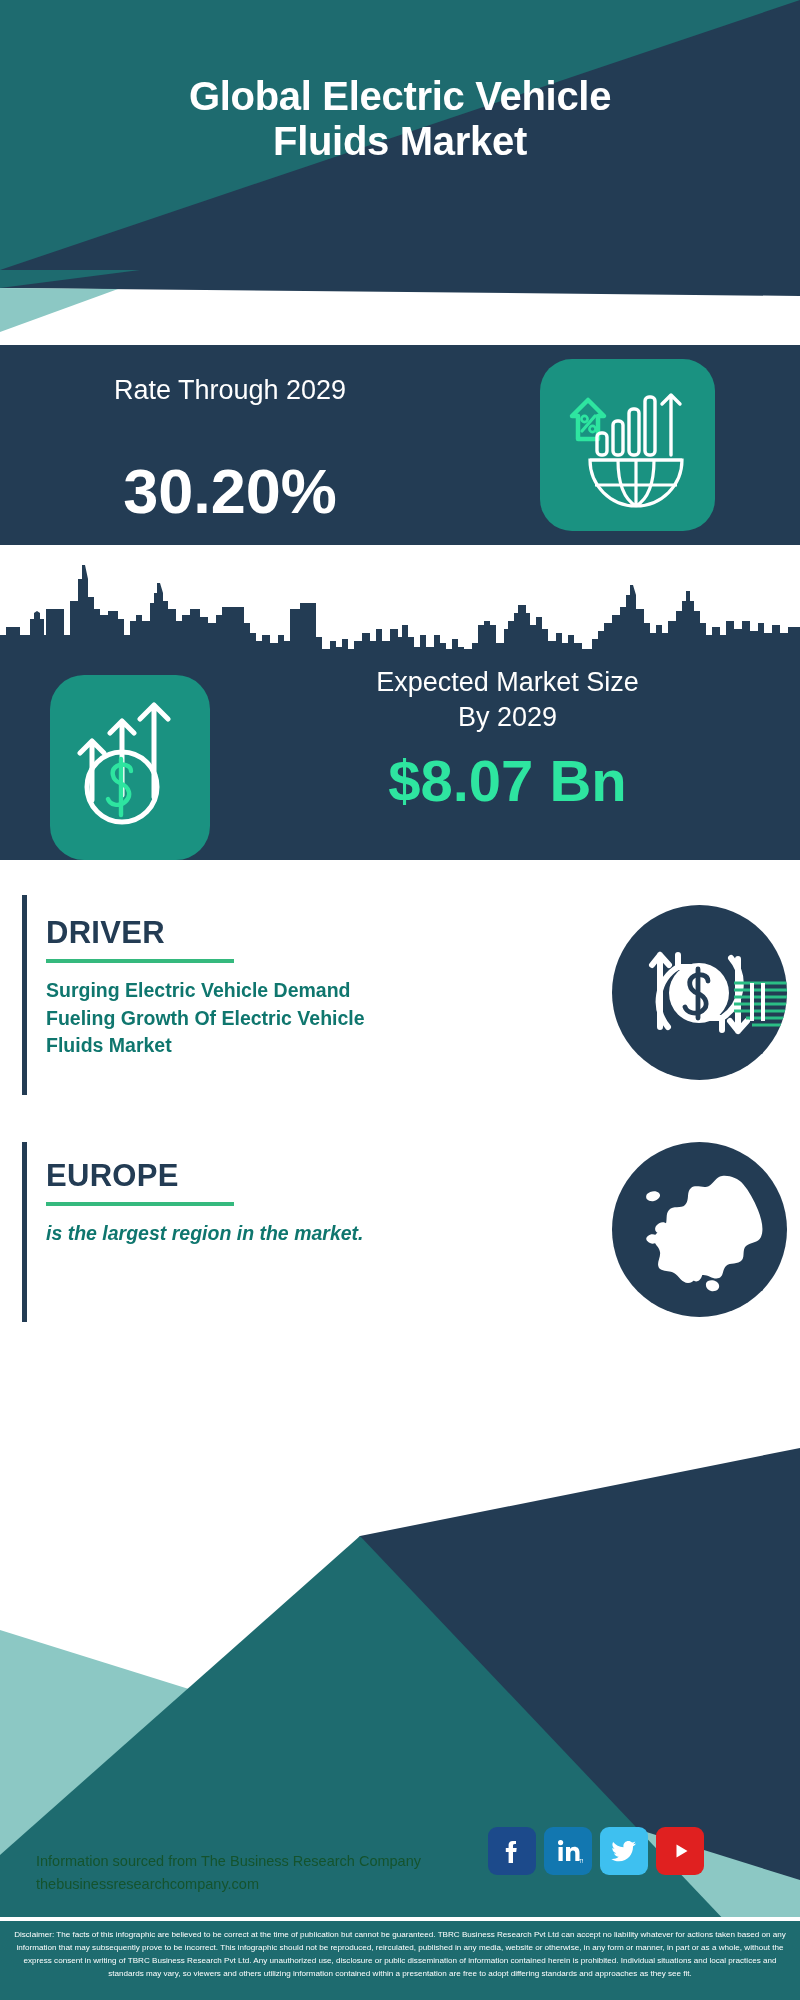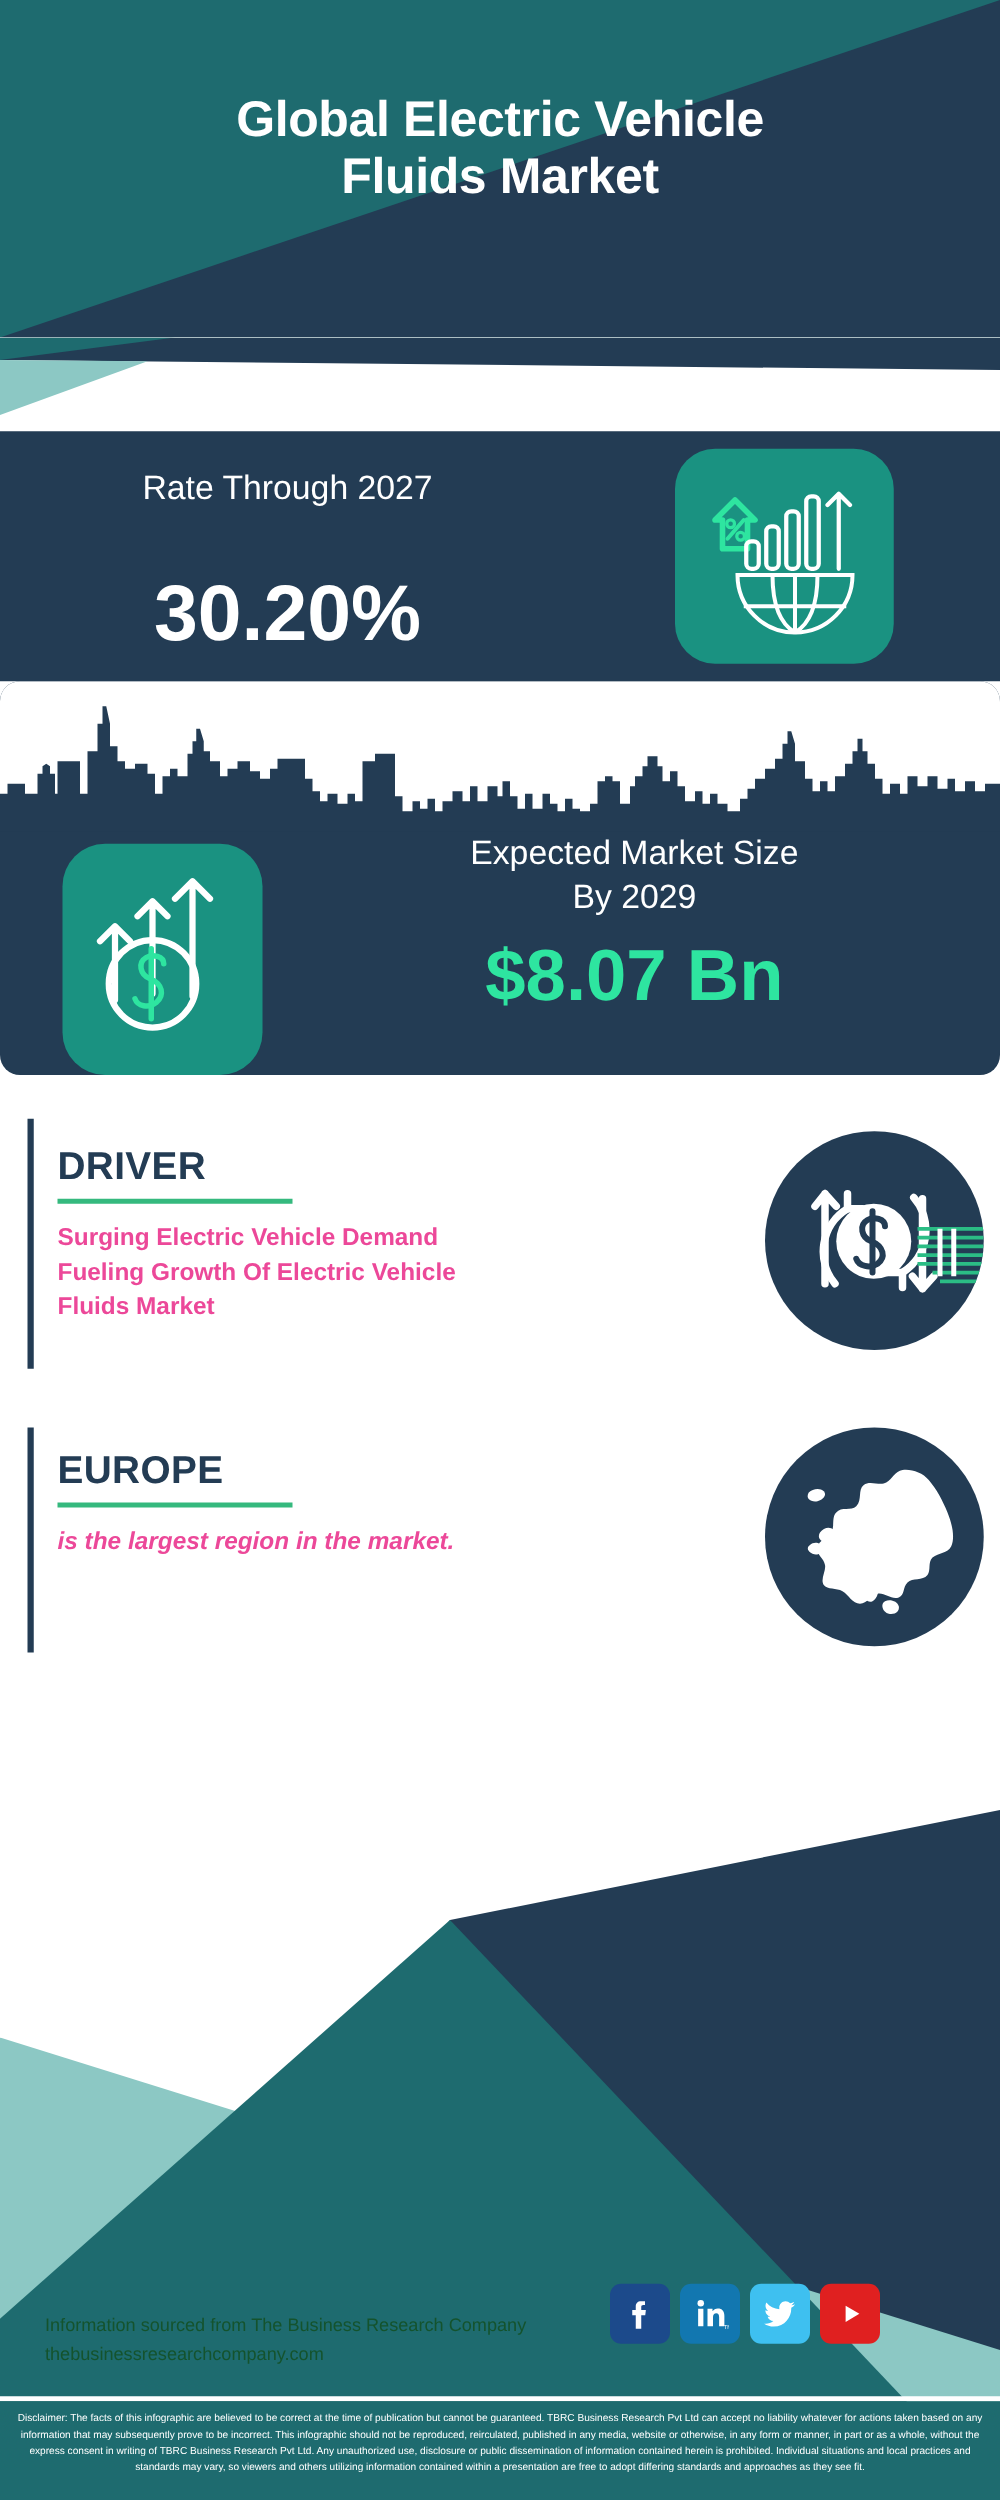--- a/index.html
+++ b/index.html
@@ -66,21 +66,21 @@
     line-height:1;
   }
   .growth .g-icon {
     position:absolute; left:540px; top:14px; width:175px; height:172px;
     background:#1a9281; border-radius:32px;
   }
 
   
   .skyline-wrap {
     position:absolute; left:0; top:545px; width:800px; height:315px;
-    background:#233c54; overflow:hidden;border-radius:16px;
+    background:#233c54; overflow:hidden;
   }
   .skyline-wrap .sky-white {
     position:absolute; left:0; top:0; width:800px; height:116px;
     background:#ffffff;
   }
   .skyline-wrap svg.sky { position:absolute; left:0; top:8px; width:800px; height:112px; display:block; }
 
   .market .m-label {
     position:absolute; left:235px; top:120px; width:545px;
     color:#ffffff; font-size:27px; line-height:1.3; text-align:center;
@@ -103,21 +103,21 @@
     position:absolute; left:0; top:0; width:5px; background:#233c54;
   }
   .block .heading {
     position:absolute; color:#233c54; font-size:31px; font-weight:bold;
     letter-spacing:0.3px; line-height:1;
   }
   .block .rule {
     position:absolute; height:4px; background:#35b97e;
   }
   .block .body {
-    position:absolute; color:#ec4899; font-size:19.5px; font-weight:bold;
+    position:absolute; color:#0f766e; font-size:19.5px; font-weight:bold;
     line-height:1.42;
   }
   .block .circ {
     position:absolute; border-radius:50%; background:#233c54; overflow:hidden;
   }
 
   
   #driver-block { left:22px; top:35px; width:760px; height:210px; }
   #driver-block .bar { height:200px; }
   #driver-block .heading { left:24px; top:22px; }
@@ -193,21 +193,21 @@
   </div>
 
   <div class="hdr-band">
     <div class="navy-top"></div>
     <div class="teal-left"></div>
     <div class="lt-teal"></div>
   </div>
 
   <div class="growth">
     <div class="g-label">
-      <div>Rate Through 2027</div>
+      <div>Rate Through 2029</div>
     </div>
     <div class="g-value">30.20%</div>
 
     <div class="g-icon">
       <svg viewBox="0 0 175 172" width="175" height="172">
 
         <g fill="none" stroke="#2ee5a0" stroke-width="4.5" stroke-linejoin="round" stroke-linecap="round">
           <path d="M32 57 L48 41 L64 57 L58 57 L58 80 L38 80 L38 57 Z"></path>
         </g>
         <g stroke="#2ee5a0" stroke-width="3.2" fill="none" stroke-linecap="round">

